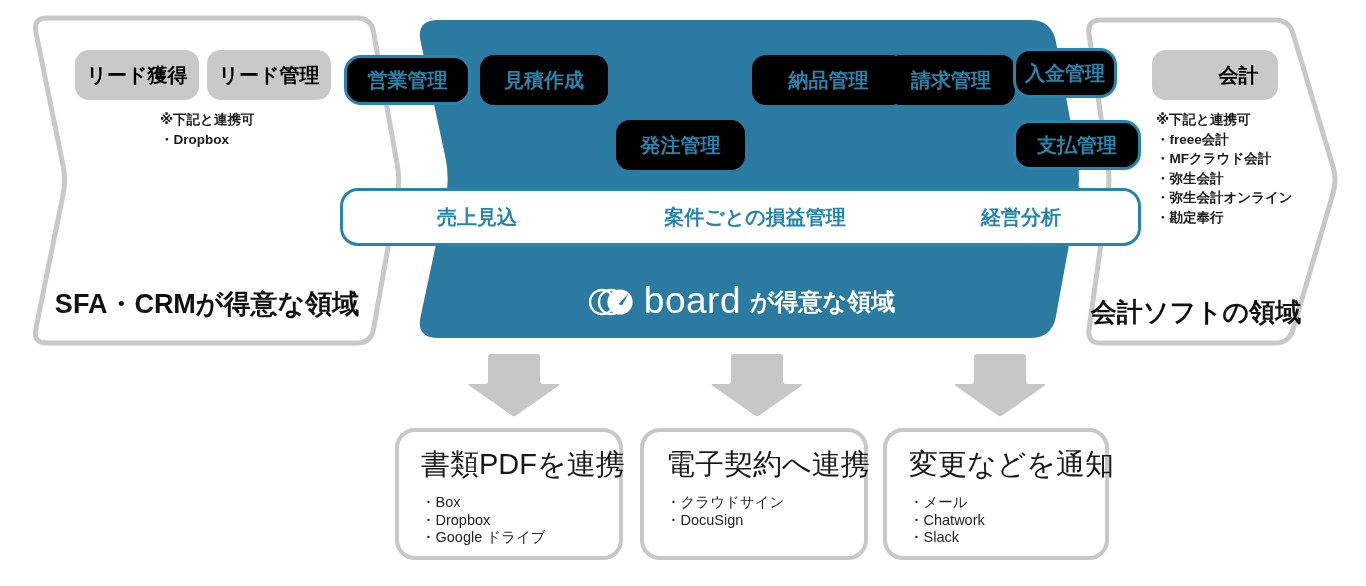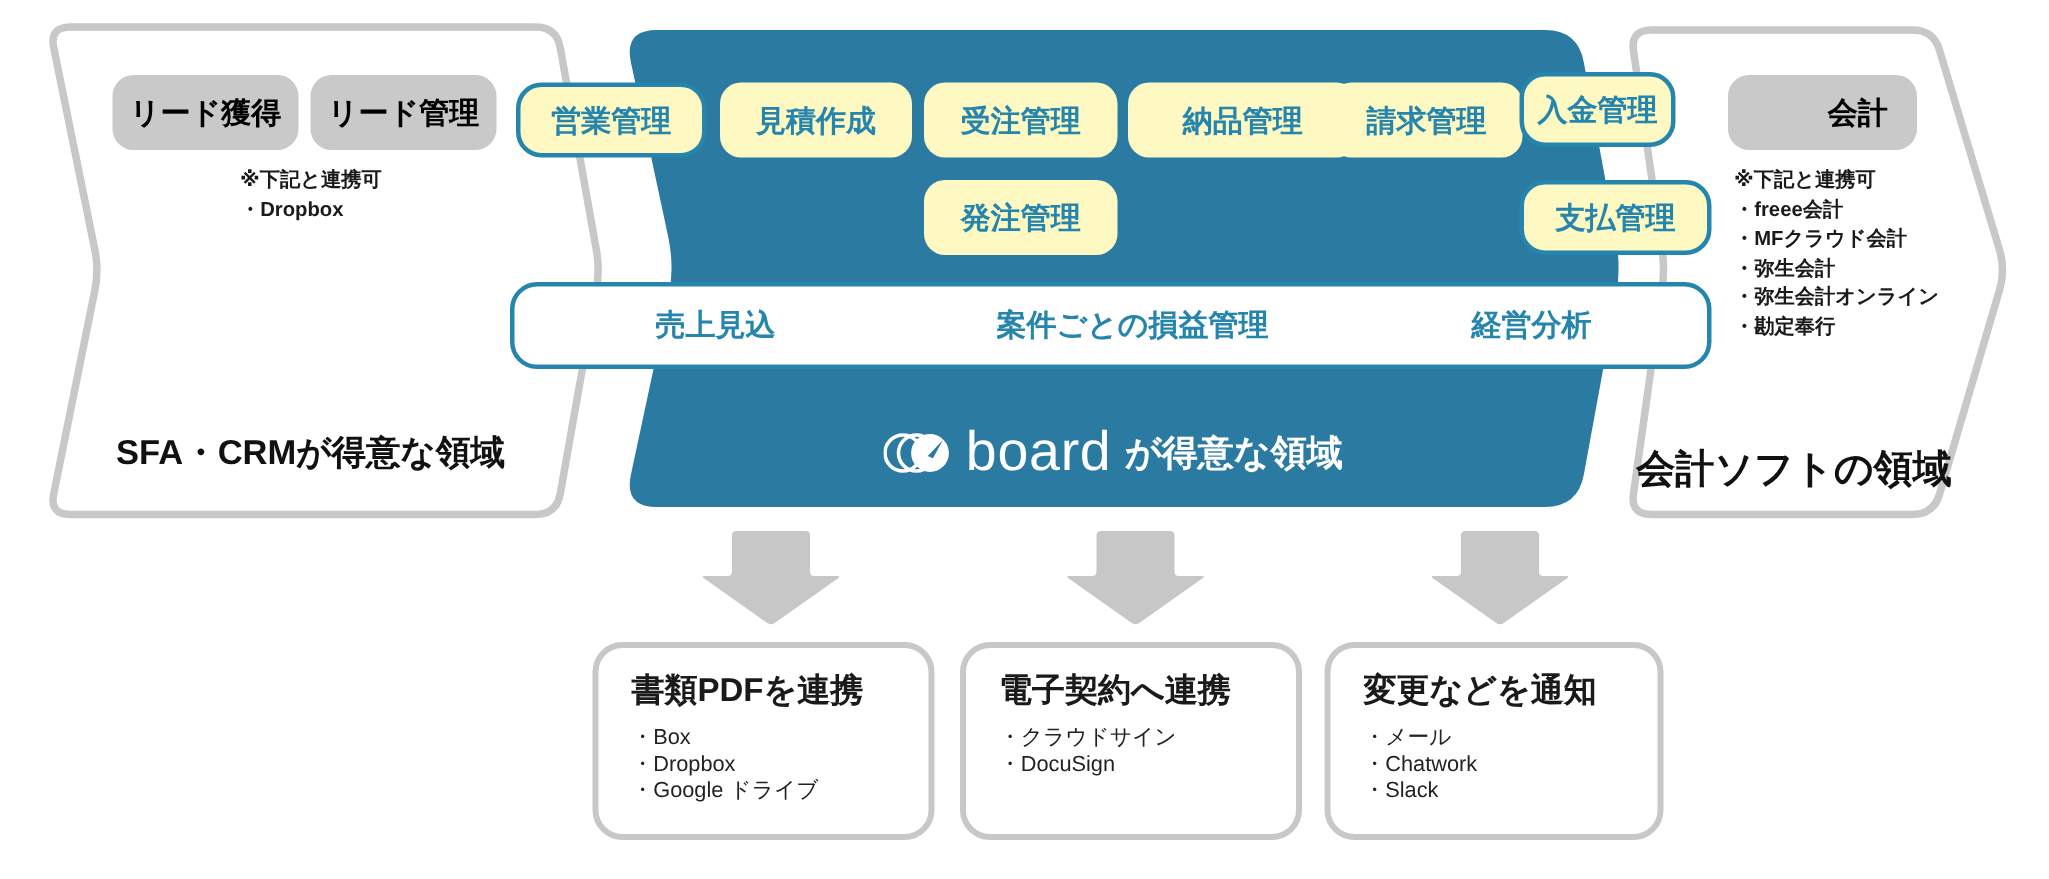--- a/index.html
+++ b/index.html
@@ -10,41 +10,41 @@
     --arrow-gray:#c7c7c7;
     --text-dark:#1a1a1a;
   }
   html,body{margin:0;padding:0;background:#fff;}
   body{font-family:"Liberation Sans","DejaVu Sans",sans-serif;}
   .canvas{position:relative;width:1366px;height:586px;background:#fff;overflow:hidden;}
   .layer{position:absolute;left:0;top:0;width:1366px;height:586px;z-index:0;}
 
   .pill{position:absolute;z-index:2;display:flex;align-items:center;justify-content:center;
         font-weight:700;font-size:20px;height:50px;border-radius:14px;box-sizing:border-box;
-        color:var(--blue-accent);background:#fef9c3;white-space:nowrap;}
+        color:var(--blue-accent);background:#000000;white-space:nowrap;}
   .pill.gray{background:var(--gray-fill);color:#000000;height:50px;}
   .pill.bordered{border:3px solid var(--blue-accent);border-radius:17px;}
 
   .bar{position:absolute;z-index:2;left:340px;top:188px;width:801px;height:58px;background:#fff;
        border:3px solid var(--blue-accent);border-radius:18px;box-sizing:border-box;}
   .bar-text{position:absolute;top:50%;transform:translate(-50%,-50%);font-size:20px;font-weight:700;
        color:var(--blue-accent);white-space:nowrap;}
 
   .note{position:absolute;z-index:2;font-size:13.5px;line-height:19.5px;font-weight:600;color:var(--text-dark);}
 
   .region-label{position:absolute;z-index:2;transform:translateX(-50%);font-weight:700;color:#111;white-space:nowrap;}
 
   .board-caption{position:absolute;z-index:2;left:416px;top:276px;width:636px;height:52px;
        display:flex;align-items:center;justify-content:center;padding-left:16px;box-sizing:border-box;color:#fff;}
   .board-word{font-size:37px;font-weight:400;letter-spacing:0.5px;line-height:1;margin-left:3px;position:relative;top:-2px;}
   .board-suffix{font-size:24px;font-weight:700;margin-left:9px;}
 
   .out-box{position:absolute;z-index:2;top:428px;height:132px;background:#fff;border:4px solid var(--gray-border);
        border-radius:20px;box-sizing:border-box;padding:11px 10px 0 22px;}
-  .out-title{font-size:22px;font-weight:700;color:var(--text-dark);margin:2px 0 9px;white-space:nowrap;}
+  .out-title{font-size:29px;font-weight:400;color:var(--text-dark);margin:2px 0 9px;white-space:nowrap;}
   .out-item{font-size:14.5px;line-height:17.5px;font-weight:500;color:#222;white-space:nowrap;}
 </style>
 </head>
 <body>
 
 <div class="canvas">
 
   <svg id="shape-layer" class="layer" viewBox="0 0 1366 586">
       <path d="M35.8 31.7 Q33 18 47.0 18.0 L357.0 18.0 Q371 18 373.5 31.8 L397.5 166.2 Q400 180 397.5 193.8 L373.5 329.2 Q371 343 357.0 343.0 L47.0 343.0 Q33 343 35.8 329.3 L63.2 193.7 Q66 180 63.2 166.3 Z" style="fill: rgb(255, 255, 255); stroke: var(--gray-border); stroke-width: 5; stroke-linejoin: round;"></path>
       <path d="M1089.0 33.9 Q1087 20 1101.0 20.0 L1275.0 20.0 Q1289 20 1293.0 33.4 L1333.0 166.6 Q1337 180 1333.0 193.4 L1293.0 329.6 Q1289 343 1275.0 343.0 L1101.0 343.0 Q1087 343 1089.0 329.1 L1108.0 193.9 Q1110 180 1108.0 166.1 Z" style="fill: rgb(255, 255, 255); stroke: var(--gray-border); stroke-width: 5; stroke-linejoin: round;"></path>
@@ -53,25 +53,24 @@
       <path d="M731.0 357.0 Q731 354 734.0 354.0 L780.0 354.0 Q783 354 783.0 357.0 L783.0 381.0 Q783 384 786.0 384.0 L801.0 384.0 Q804 384 801.5 385.7 L759.5 415.3 Q757 417 754.5 415.3 L712.5 385.7 Q710 384 713.0 384.0 L728.0 384.0 Q731 384 731.0 381.0 Z" style="fill: var(--arrow-gray);"></path>
       <path d="M974.0 357.0 Q974 354 977.0 354.0 L1023.0 354.0 Q1026 354 1026.0 357.0 L1026.0 381.0 Q1026 384 1029.0 384.0 L1044.0 384.0 Q1047 384 1044.5 385.7 L1002.5 415.3 Q1000 417 997.5 415.3 L955.5 385.7 Q953 384 956.0 384.0 L971.0 384.0 Q974 384 974.0 381.0 Z" style="fill: var(--arrow-gray);"></path>
     </svg>
 
   <div class="pill gray" style="left:75px;top:50px;width:124px;">リード獲得</div>
   <div class="pill gray" style="left:207px;top:50px;width:124px;">リード管理</div>
   <div class="note" style="left:160px;top:110px;">
     <div>※下記と連携可</div>
     <div>・Dropbox</div>
   </div>
-  <div class="region-label" style="left:207px;top:286px;font-size:23px;">SFA・CRMが得意な領域</div>
+  <div class="region-label" style="left:207px;top:286px;font-size:27px;">SFA・CRMが得意な領域</div>
 
   <div class="pill bordered" style="left:344px;top:55px;width:127px;">営業管理</div>
   <div class="pill" style="left:480px;top:55px;width:128px;">見積作成</div>
-  <div class="pill" style="left:616px;top:55px;width:129px;">受注管理</div>
   <div class="pill" style="left:752px;top:55px;width:153px;">納品管理</div>
   <div class="pill" style="left:887px;top:55px;width:128px;">請求管理</div>
   <div class="pill bordered" style="left:1013px;top:48px;width:104px;">入金管理</div>
 
   <div class="pill" style="left:616px;top:120px;width:129px;">発注管理</div>
   <div class="pill bordered" style="left:1013px;top:120px;width:128px;">支払管理</div>
 
   <div class="bar">
     <span class="bar-text" style="left:134px;">売上見込</span>
     <span class="bar-text" style="left:412px;">案件ごとの損益管理</span>

